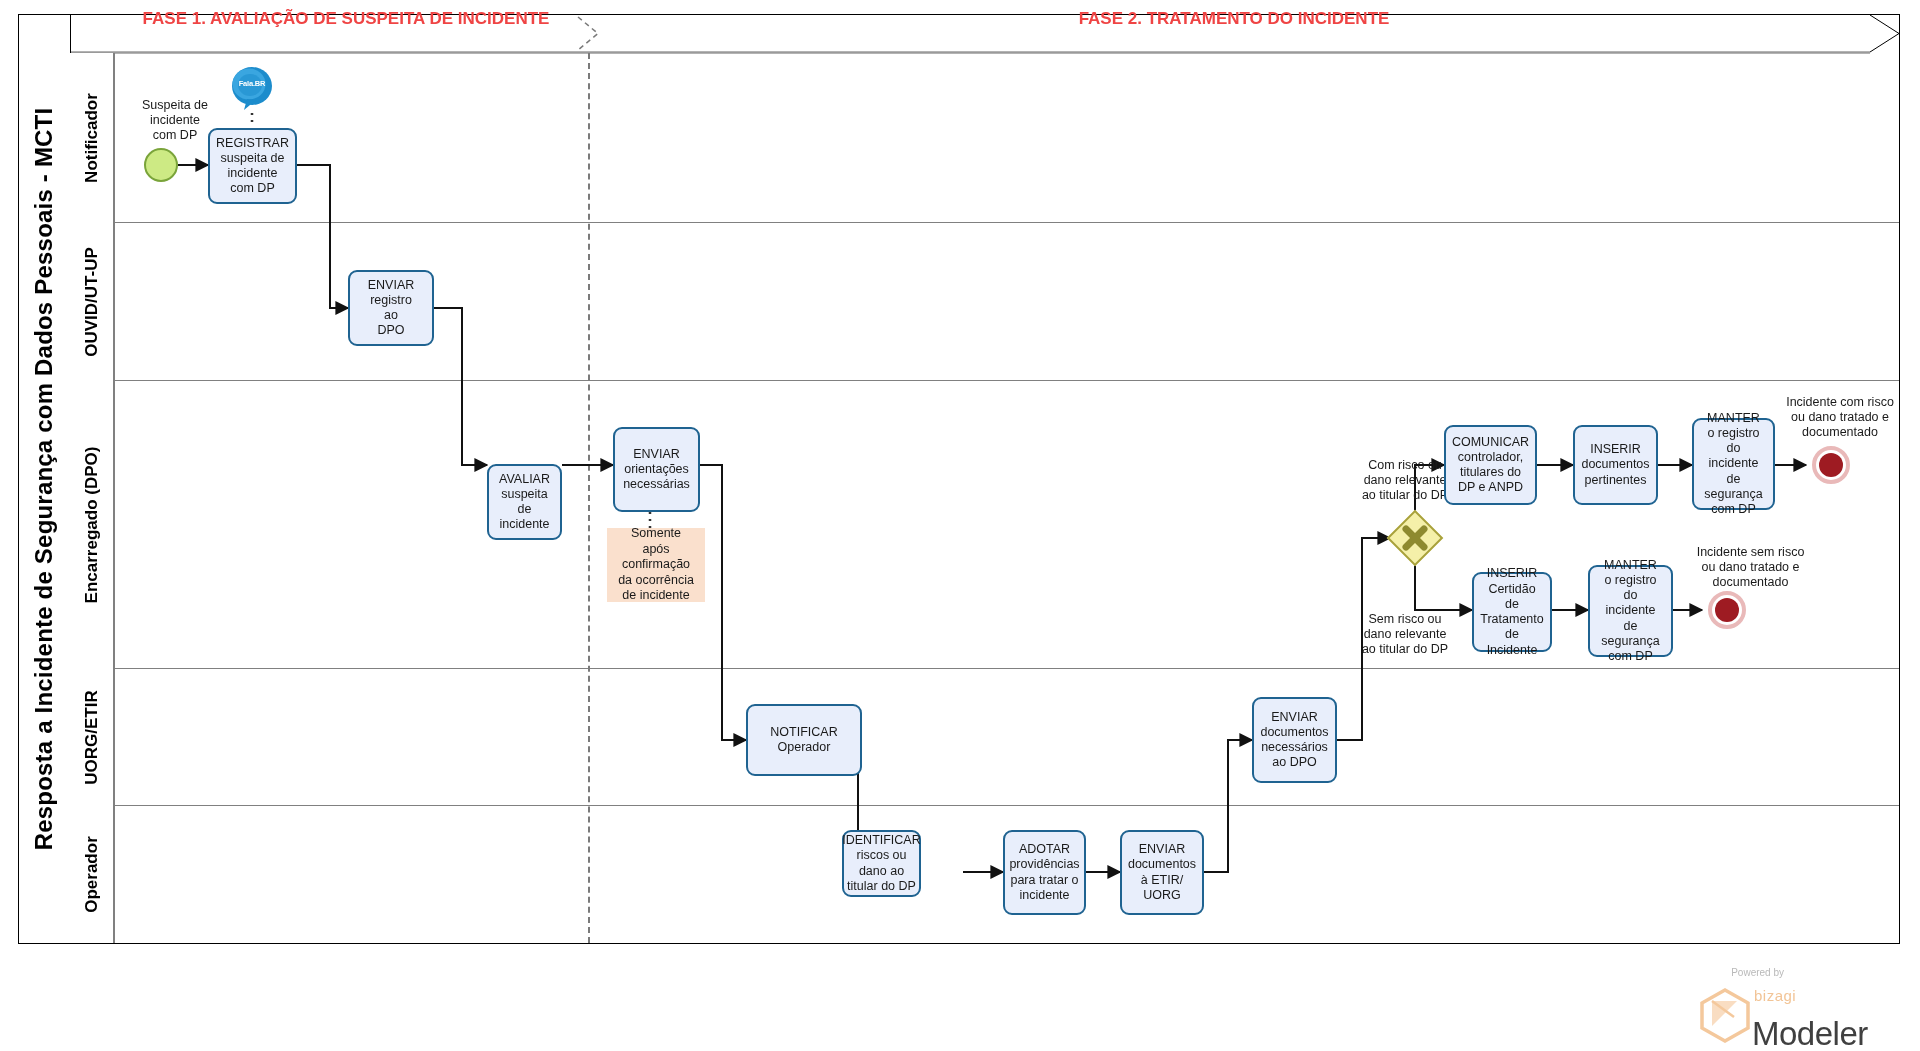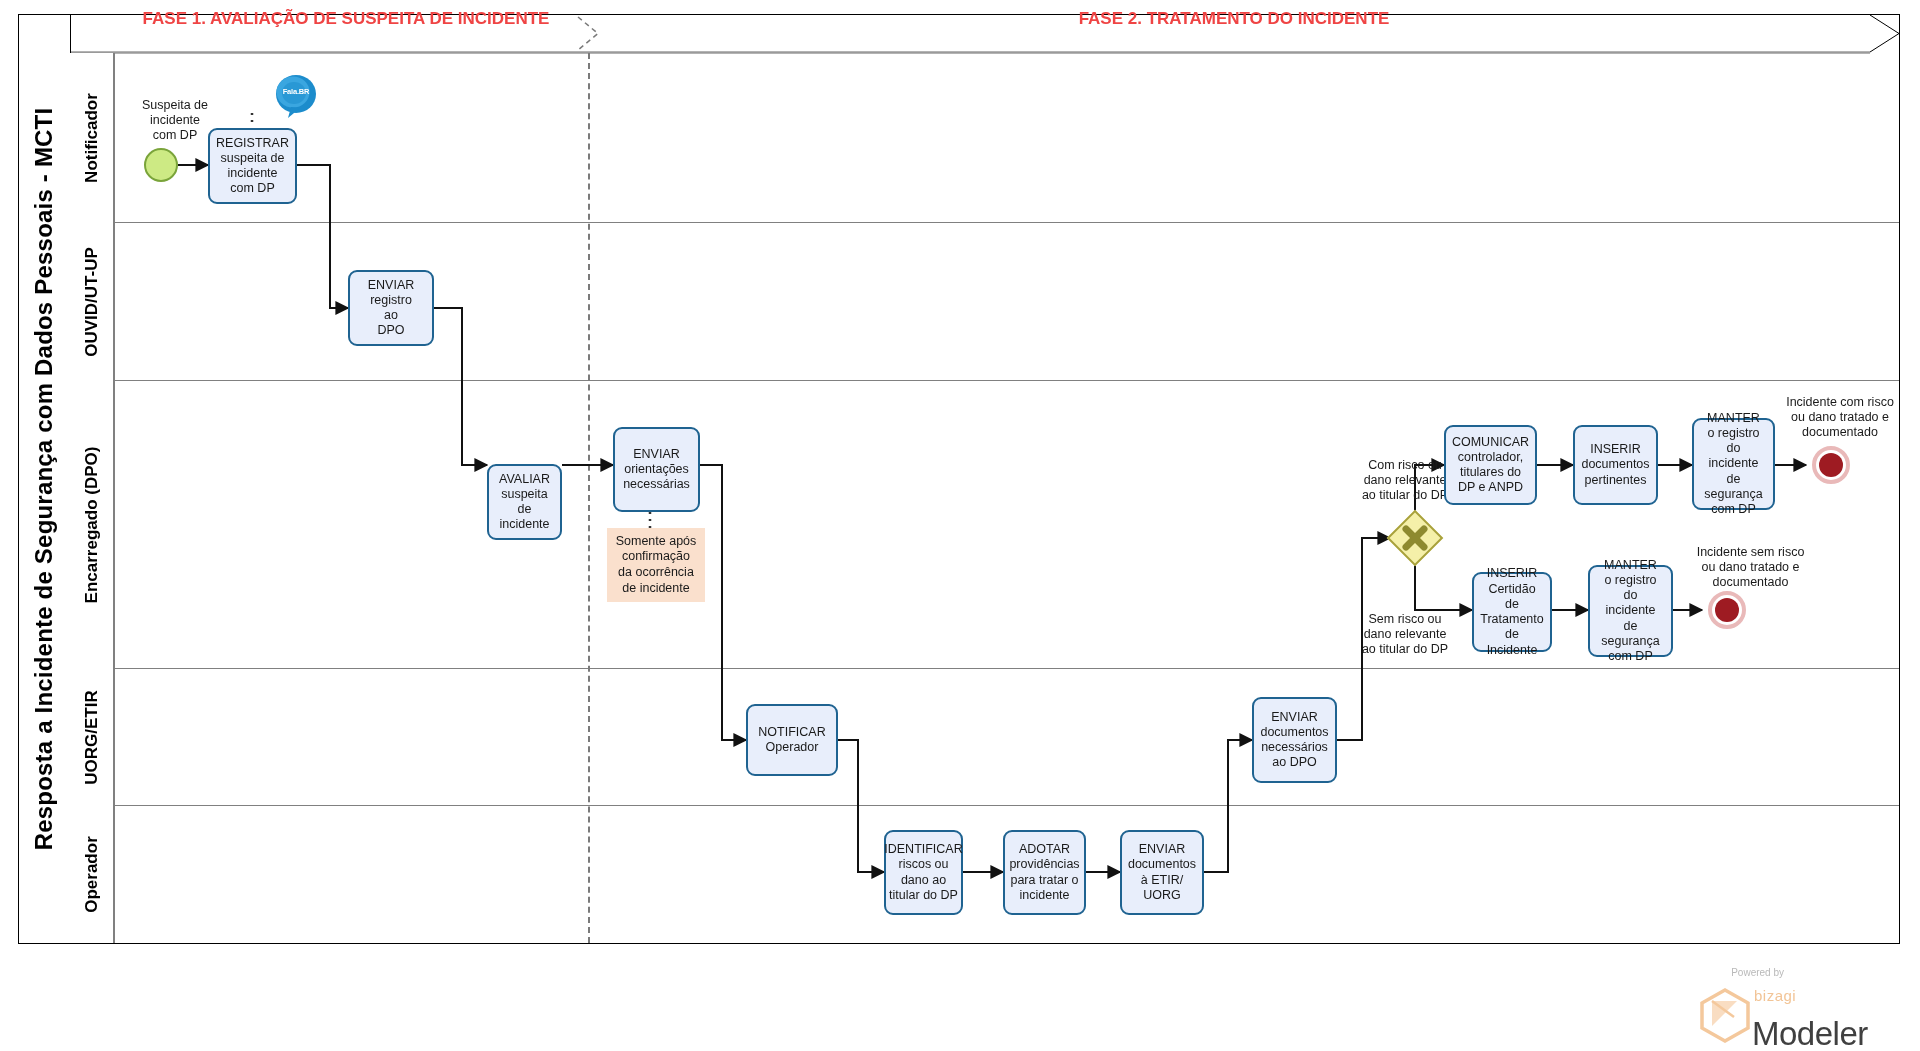--- a/index.html
+++ b/index.html
@@ -139,21 +139,21 @@
   .annotation {
     position: absolute;
     background: #fae0cd;
     border: none;
     font-size: 12.5px;
     line-height: 1.25;
     color: #1a1a1a;
     text-align: center;
     display: flex; align-items: center; justify-content: center;
     white-space: pre-line;
-    padding: 2px;
+    padding: 10px;
   }
   
   .balloon {
     position: absolute;
     width: 42px; height: 42px;
   }
   .balloon-text {
     position: absolute;
     left: 0; top: 13px;
     width: 42px;
@@ -278,21 +278,21 @@
     <path d="M 252 113 L 252 127" stroke="#333333" stroke-width="2.5" stroke-dasharray="2,5" fill="none"></path>
 
     <path d="M 650 512 L 650 528" stroke="#333333" stroke-width="2.5" stroke-dasharray="2,5" fill="none"></path>
   </svg>
 
   <div class="event-label" style="left:120px; top:98px; width:110px;">Suspeita de
 incidente
 com DP</div>
   <div class="start-event" style="left:144px; top:148px;"></div>
 
-  <div class="balloon" style="left:231px; top:74px;margin-left:44px;">
+  <div class="balloon" style="left:231px; top:66px;">
     <svg width="42" height="46" viewBox="0 0 42 46">
       <ellipse cx="21" cy="20" rx="20" ry="19" fill="#1c8ccc"></ellipse>
       <ellipse cx="18" cy="18" rx="16.5" ry="15.5" fill="#3aa6e0"></ellipse>
       <path d="M 16 33 L 13 44 L 25 34 Z" fill="#1c8ccc"></path>
       <ellipse cx="19" cy="19" rx="12" ry="11" fill="#1c8ccc" opacity="0.55"></ellipse>
     </svg>
     <div class="balloon-text">Fala.BR</div>
   </div>
 
   <div class="task" style="left:208px; top:128px; width:89px; height:76px;">
@@ -379,33 +379,33 @@
 incidente de
 segurança
 com DP</span>
   </div>
 
   <div class="event-label" style="left:1678px; top:545px; width:145px;">Incidente sem risco
 ou dano tratado e
 documentado</div>
   <div class="end-event" style="left:1708px; top:591px;"></div>
 
-  <div class="task" style="left:746px; top:704px; width:92px; height:72px;">
+  <div class="task" style="left:746px; top:704px; width:116px; height:72px;">
     <span>NOTIFICAR
 Operador</span>
   </div>
 
   <div class="task" style="left:1252px; top:697px; width:85px; height:86px;">
     <span>ENVIAR
 documentos
 necessários
 ao DPO</span>
   </div>
 
-  <div class="task" style="left:884px; top:830px; width:79px; height:85px;">
+  <div class="task" style="left:842px; top:830px; width:79px; height:67px;">
     <span>IDENTIFICAR
 riscos ou
 dano ao
 titular do DP</span>
   </div>
 
   <div class="task" style="left:1003px; top:830px; width:83px; height:85px;">
     <span>ADOTAR
 providências
 para tratar o

